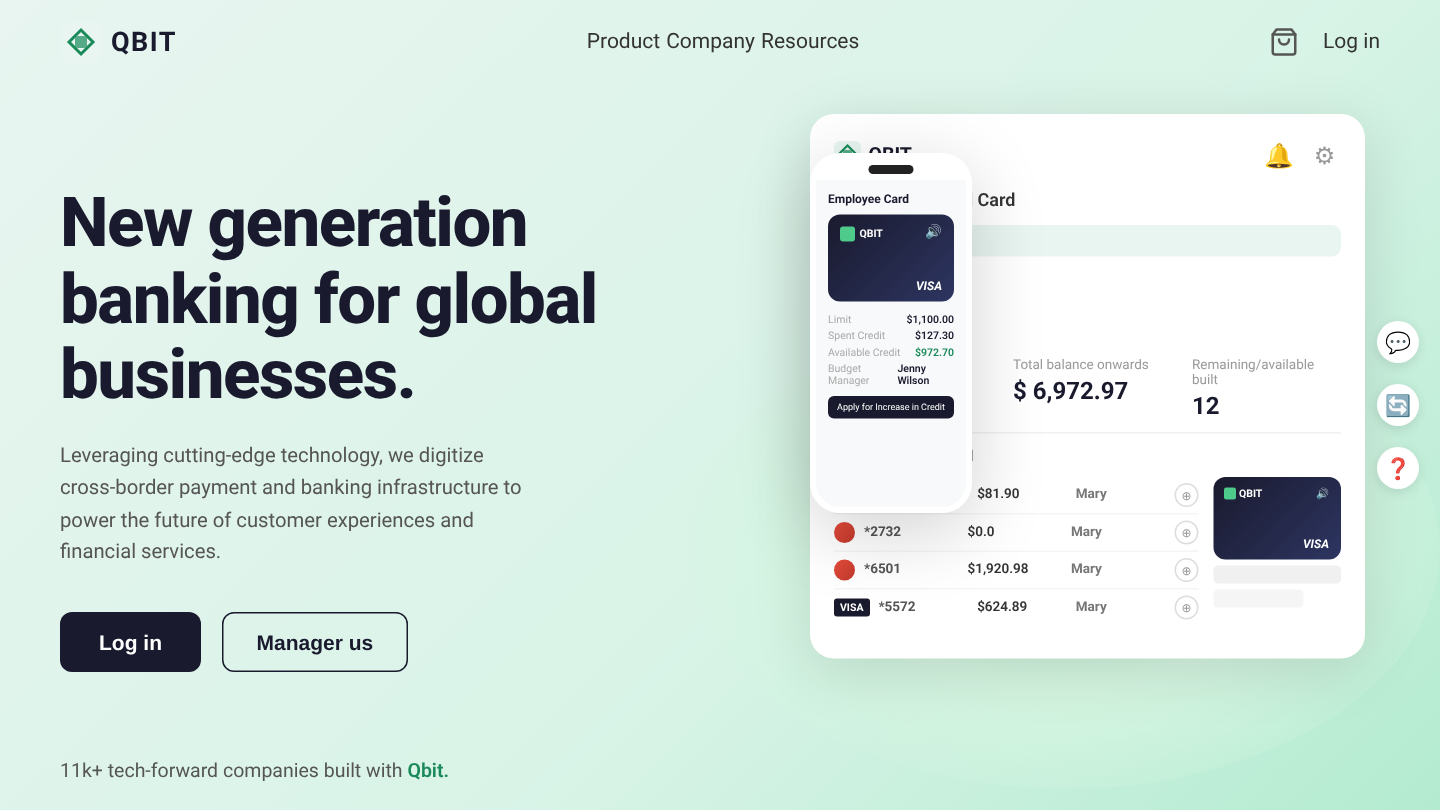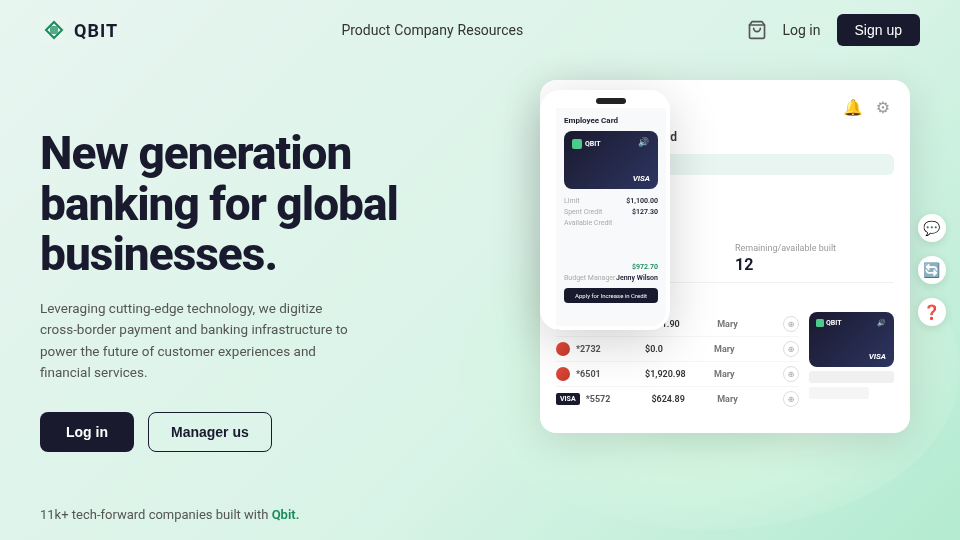--- a/index.html
+++ b/index.html
@@ -292,30 +292,29 @@
       justify-content: center;
       cursor: pointer;
       font-size: 8px;
       color: #999;
     }
 
     
     .phone-mockup {
       position: absolute;
       left: 40px;
-      top: 20px;
-      width: 130px;
+      top: 36px;
+      width: 108px;
       height: 240px;
       background: #fff;
       border-radius: 20px;
       box-shadow: 0 12px 50px rgba(0,0,0,0.18);
       z-index: 4;
       overflow: hidden;
       border: 4px solid #fff;
-      padding-left: 12px;
     }
     .phone-top-bar {
       background: #fff;
       height: 14px;
       display: flex;
       align-items: center;
       justify-content: center;
     }
     .phone-notch {
       width: 30px;
@@ -381,21 +380,20 @@
       font-size: 7px;
       color: #aaa;
     }
     .phone-info-value {
       font-size: 7px;
       color: #1a1a2e;
       font-weight: 600;
     }
     .phone-info-value.green {
       color: #1a8a5a;
-      margin-top: 44px;
     }
     .phone-apply-btn {
       background: #1a1a2e;
       color: #fff;
       font-size: 6px;
       text-align: center;
       padding: 4px;
       border-radius: 4px;
       margin-top: 6px;
       cursor: pointer;
@@ -478,21 +476,20 @@
       <span class="nav-link">Resources</span>
     </div>
 
     <div class="nav-right">
       <svg width="20" height="20" viewBox="0 0 24 24" fill="none" stroke="#555" stroke-width="2" stroke-linecap="round" stroke-linejoin="round">
         <path d="M6 2L3 6v14a2 2 0 002 2h14a2 2 0 002-2V6l-3-4z"></path>
         <line x1="3" y1="6" x2="21" y2="6"></line>
         <path d="M16 10a4 4 0 01-8 0"></path>
       </svg>
       <span class="nav-login">Log in</span>
-      <button class="nav-signup">Sign up</button>
     </div>
   </nav>
 
   <div class="hero">
     <div class="hero-left">
       <h1 class="hero-title">New generation banking for global businesses.</h1>
       <p class="hero-desc">Leveraging cutting-edge technology, we digitize cross-border payment and banking infrastructure to power the future of customer experiences and financial services.</p>
       <div class="hero-buttons">
         <button class="btn-login">Log in</button>
         <button class="btn-contact">Manager us</button>
@@ -566,20 +563,24 @@
           </div>
           <div class="dash-tab">
             <div style="width:8px;height:8px;border-radius:50%;background:#ccc;"></div>
             <span>Pay-outs</span>
           </div>
         </div>
 
         <div class="dash-stats">
           <div class="dash-stat">
             <div class="dash-stat-label">Quantum Account Balance</div>
+            <div class="dash-stat-value">$ 6,972.97</div>
+          </div>
+          <div class="dash-stat">
+            <div class="dash-stat-label">Total balance onwards</div>
             <div class="dash-stat-value">$ 6,972.97</div>
           </div>
           <div class="dash-stat">
             <div class="dash-stat-label">Remaining/available built</div>
             <div class="dash-stat-value">12</div>
           </div>
         </div>
 
         <div class="dash-card-detail-title">Quantum Card Detail</div>
 

